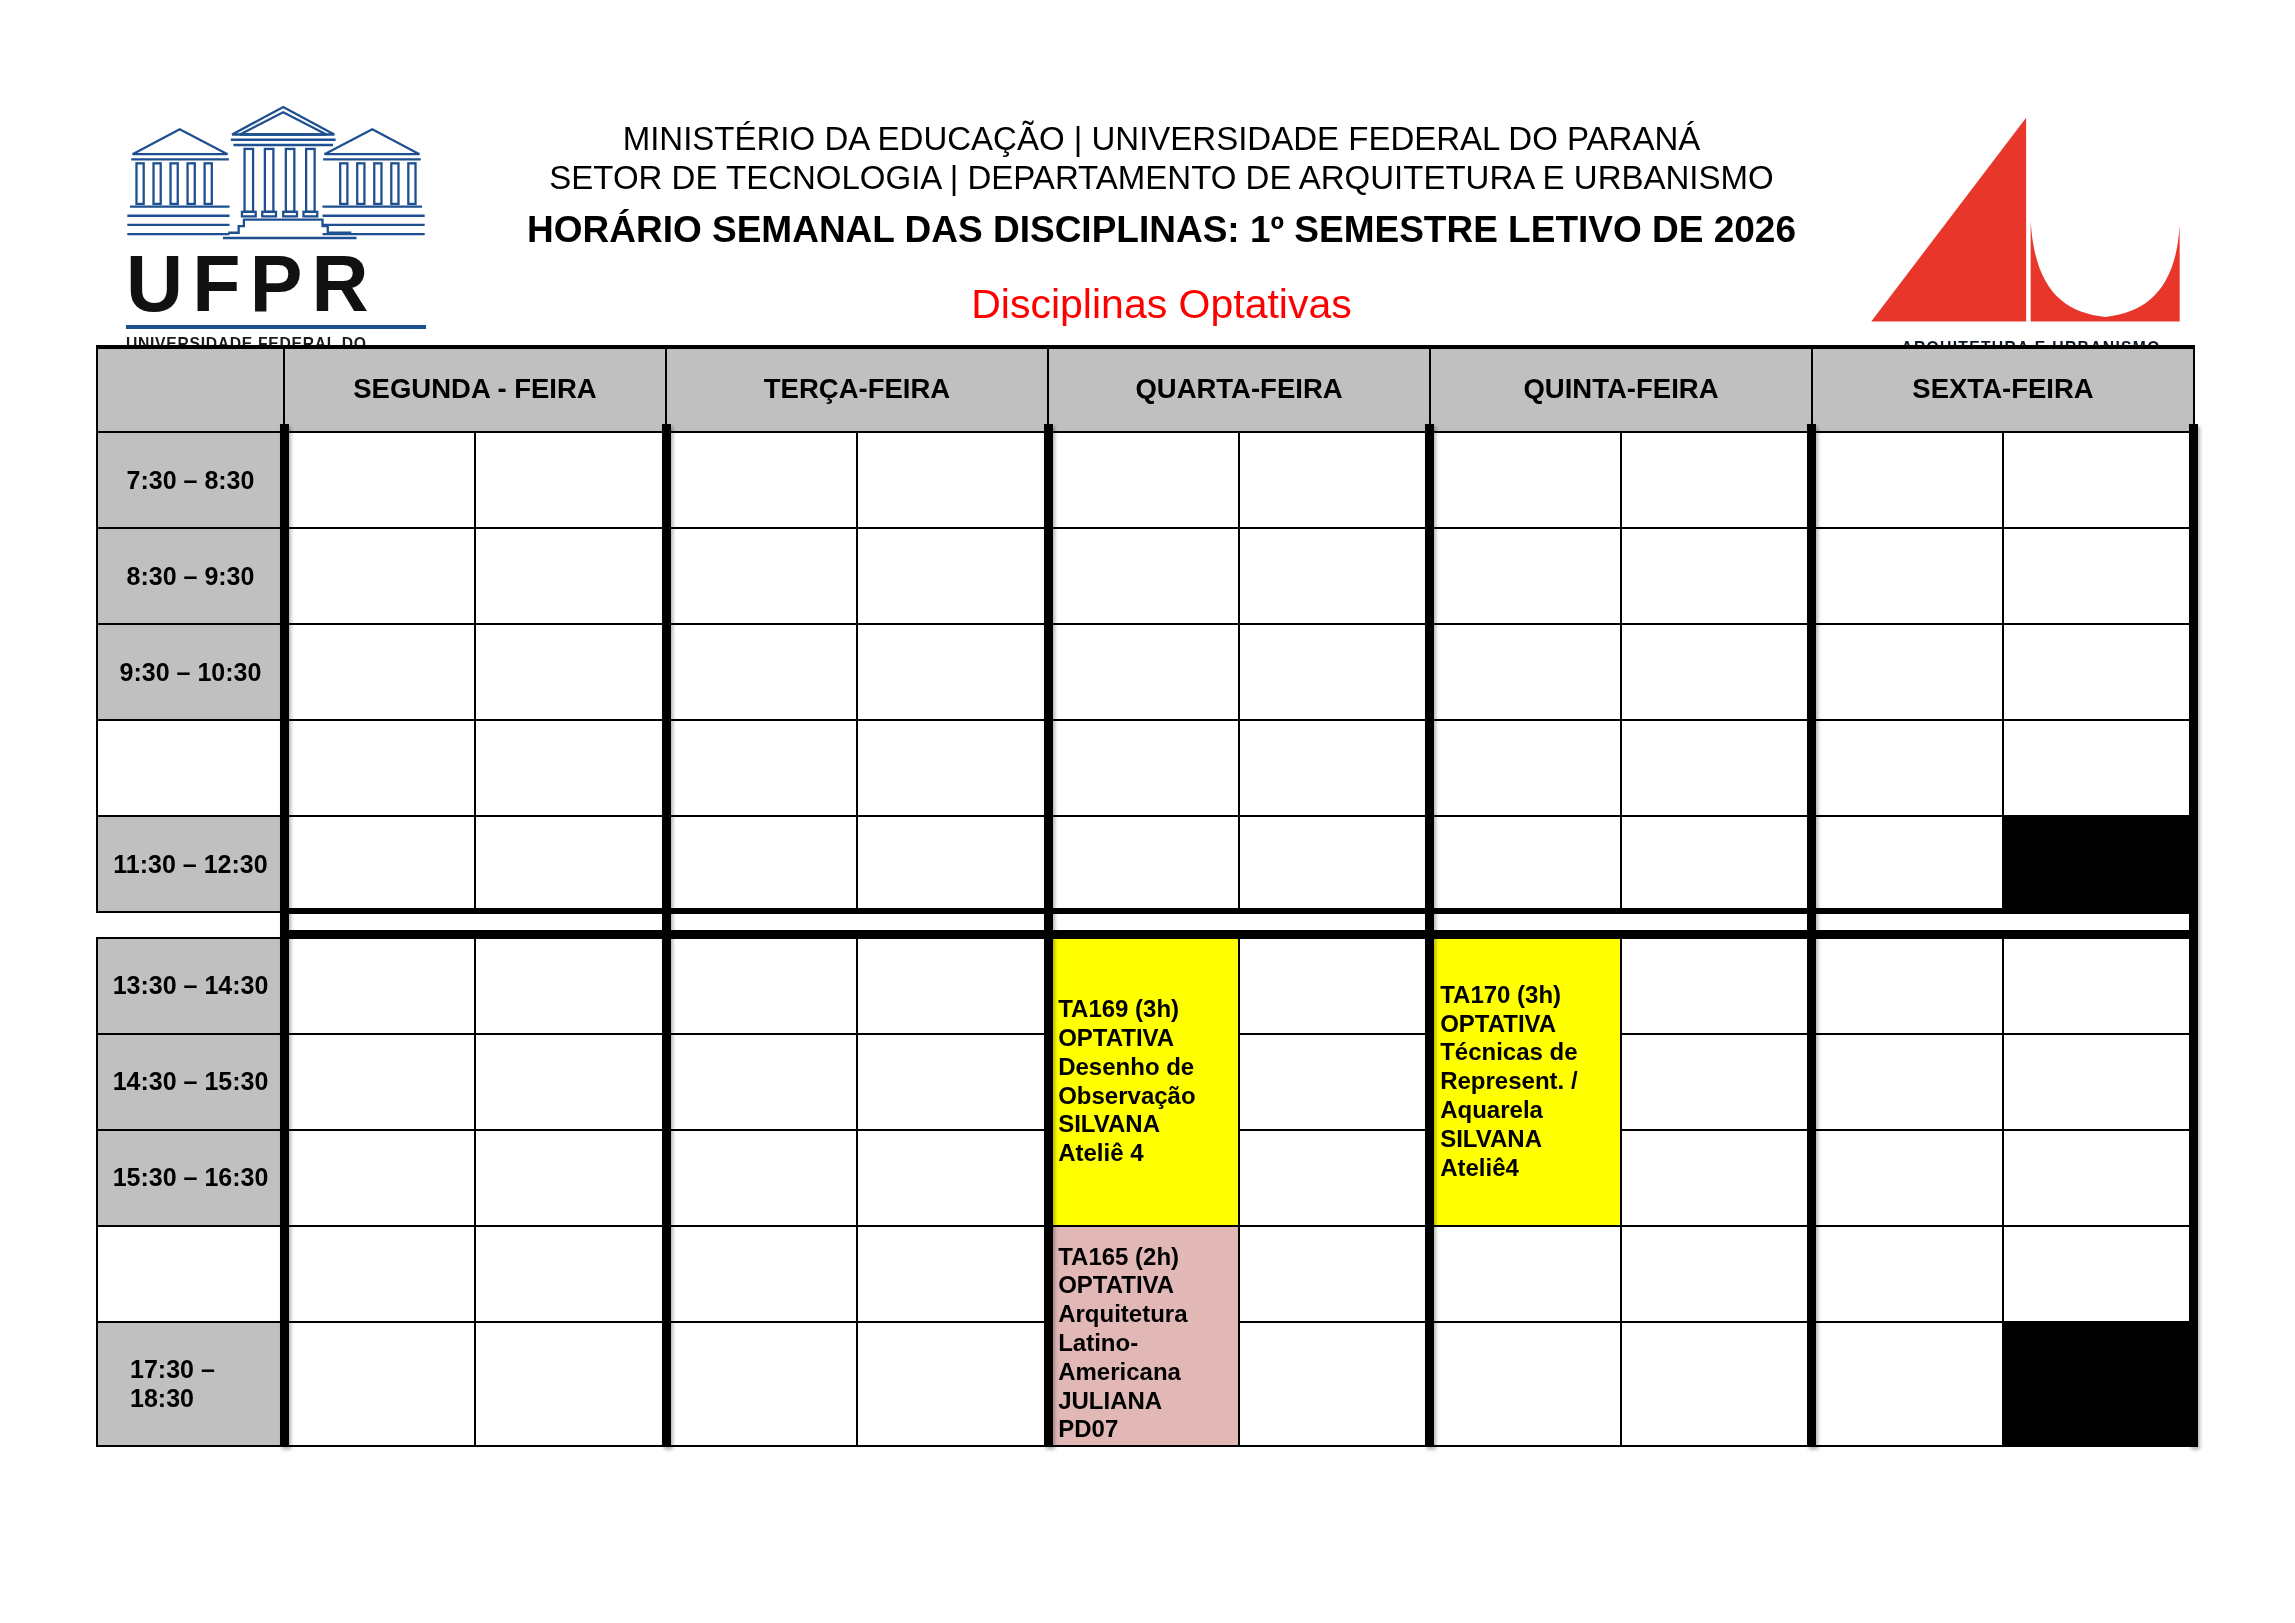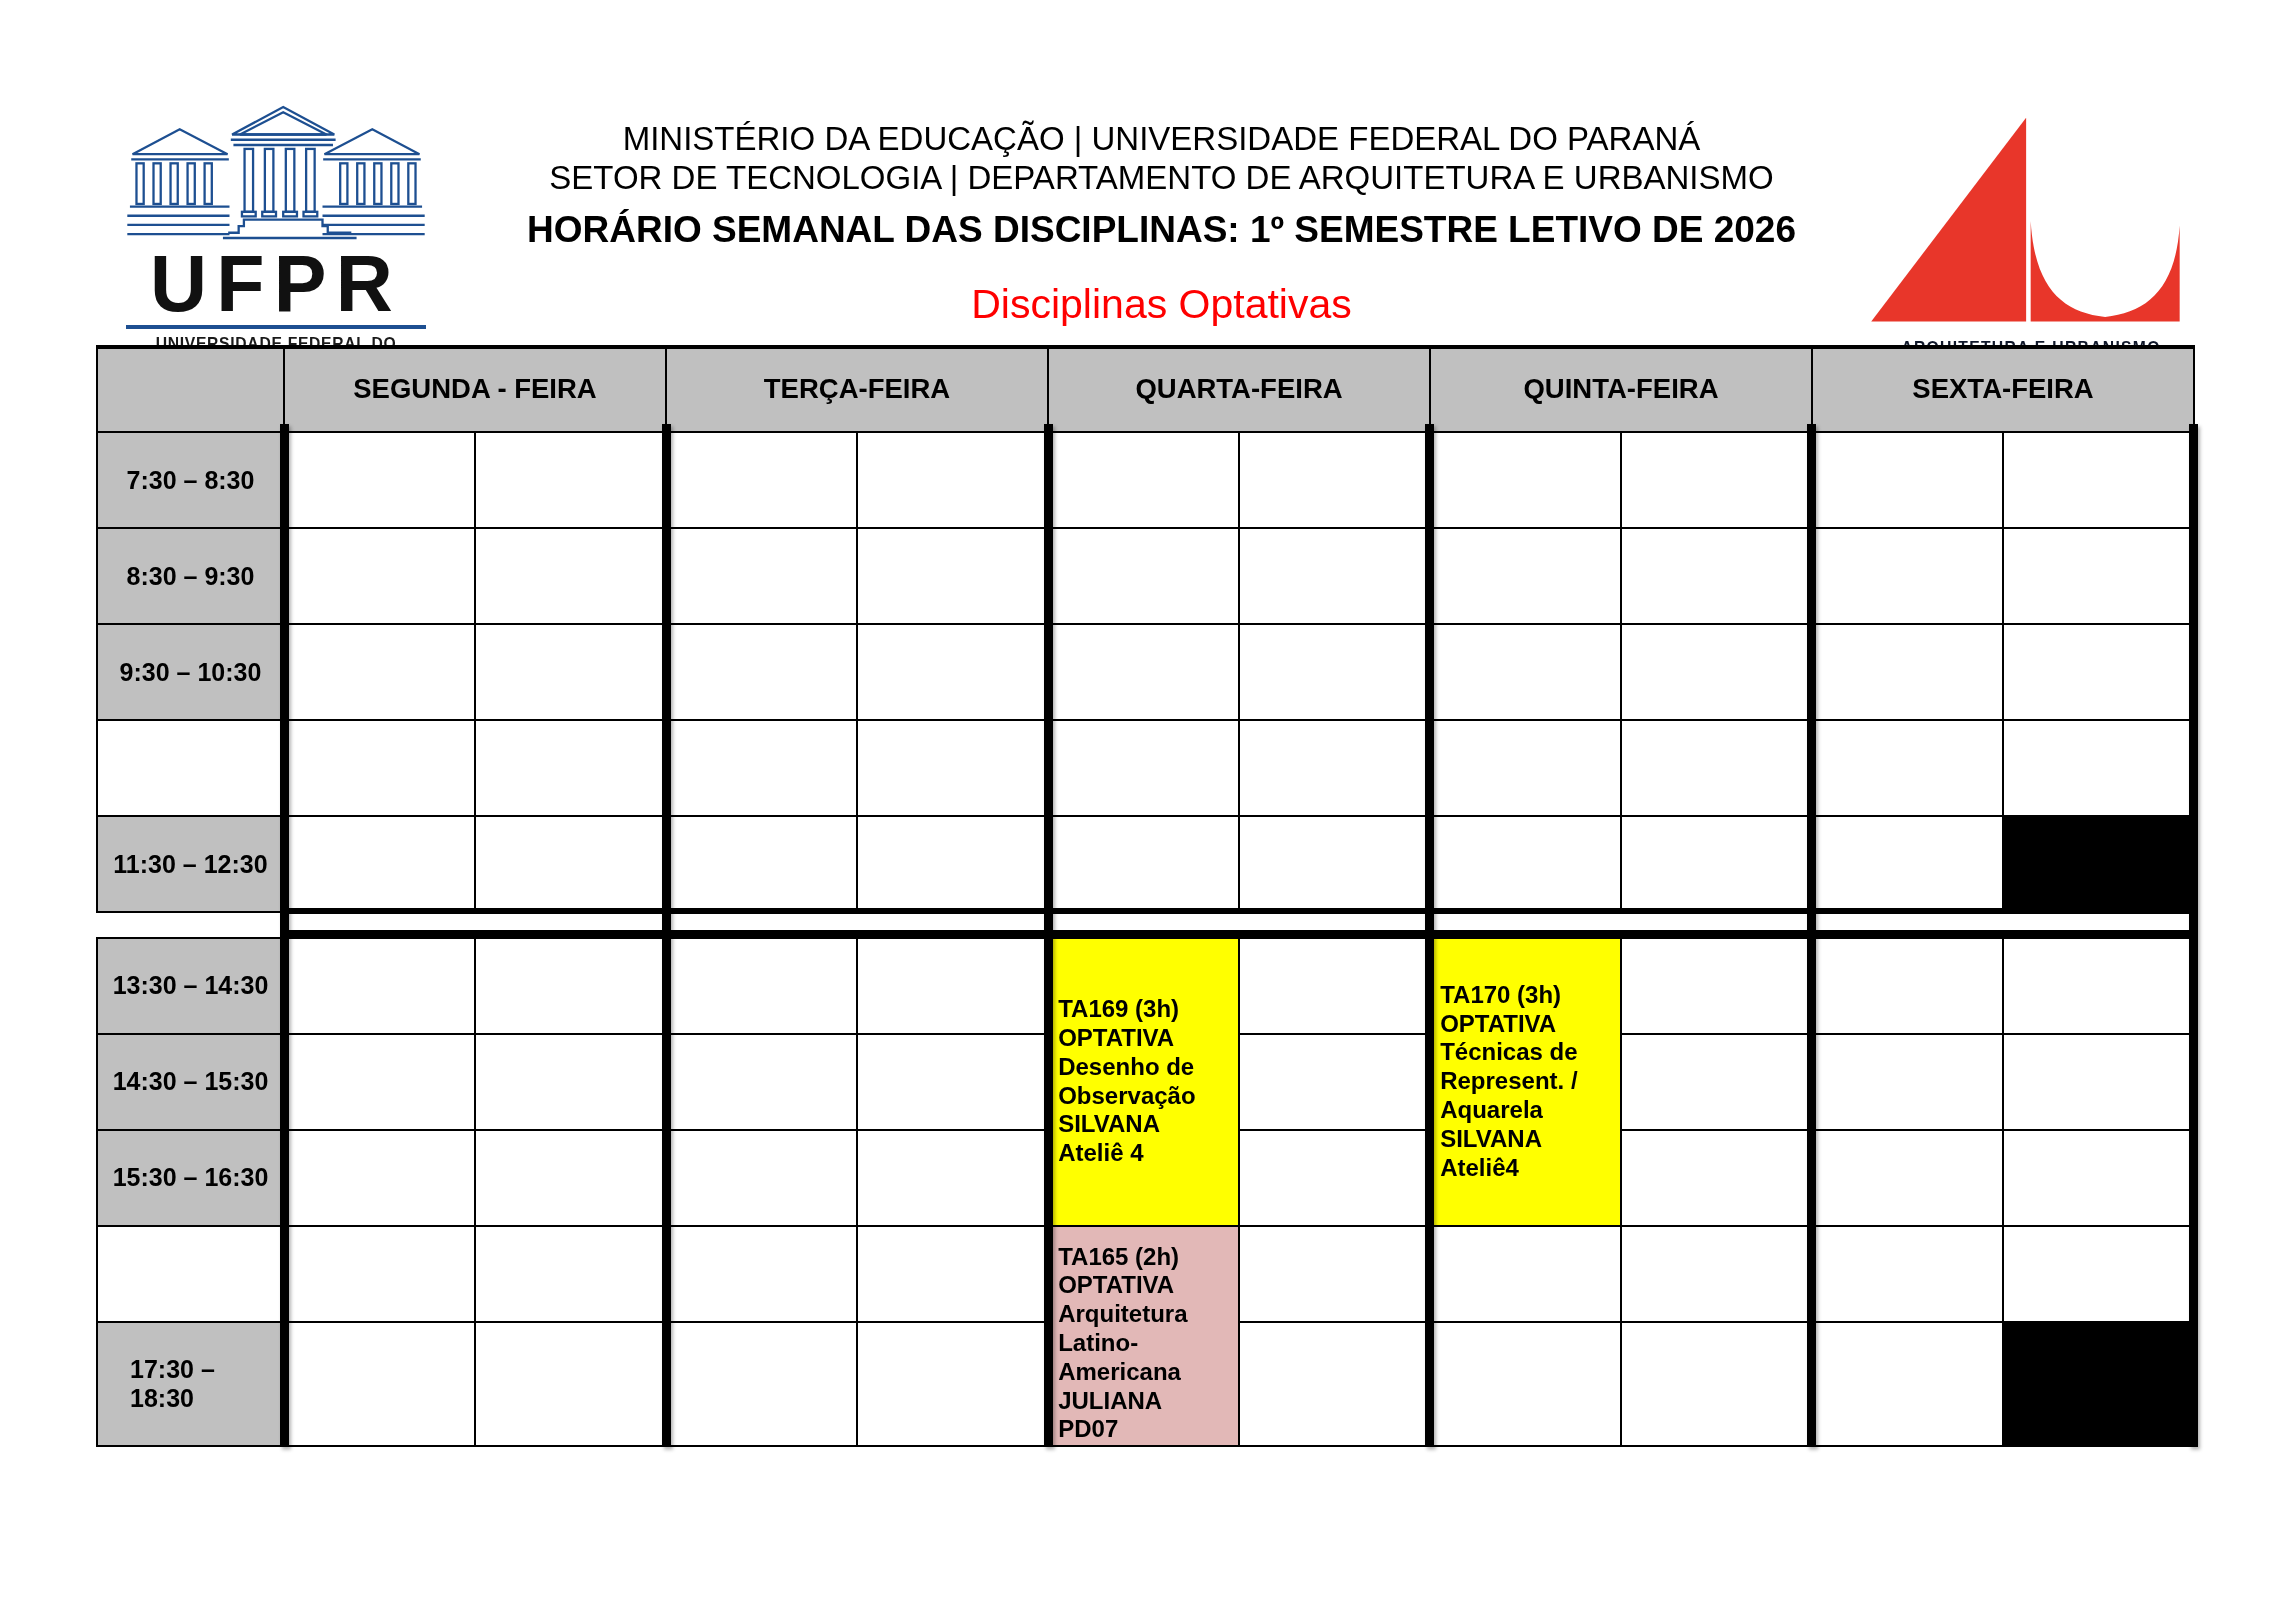--- a/index.html
+++ b/index.html
@@ -8,21 +8,21 @@
     font-family:"Liberation Sans","DejaVu Sans",sans-serif;color:#000;
     overflow:hidden;
   }
   
   .titleblock{position:absolute;left:419px;top:119px;width:1485px;text-align:center;}
   .tl1{font-size:33px;line-height:39px;font-weight:400;}
   .tl2{font-size:33px;line-height:39px;font-weight:400;}
   .tl3{font-size:37px;line-height:43px;font-weight:700;margin-top:10.5px;}
   .tl4{font-size:41px;line-height:47px;font-weight:400;margin-top:30px;}
 
-  .ufpr-logo{position:absolute;left:126px;top:103px;width:300px;text-align:center;}
+  .ufpr-logo{position:absolute;left:126px;top:103px;width:300px;text-align:left;}
   .ufpr-acronym{font-size:79px;line-height:73px;font-weight:700;letter-spacing:9.2px;color:#111;margin-top:2.6px;}
   .ufpr-rule{height:4.6px;background:#1d4f91;margin-top:5.2px;}
   .ufpr-caption{font-size:15.7px;font-weight:700;letter-spacing:0.7px;color:#1a1a1a;margin-top:5.2px;}
 
   .au-logo{position:absolute;left:1866px;top:103px;width:330px;text-align:center;}
   .au-caption{font-size:15.7px;font-weight:700;letter-spacing:1.3px;color:#0f172a;margin-top:10px;}
 
   
   .sched{position:absolute;left:96px;top:345px;width:2099px;height:900px;}
   .grid{display:grid;background:#000;gap:2px;padding:2px;box-sizing:border-box;grid-auto-flow:row dense;}

